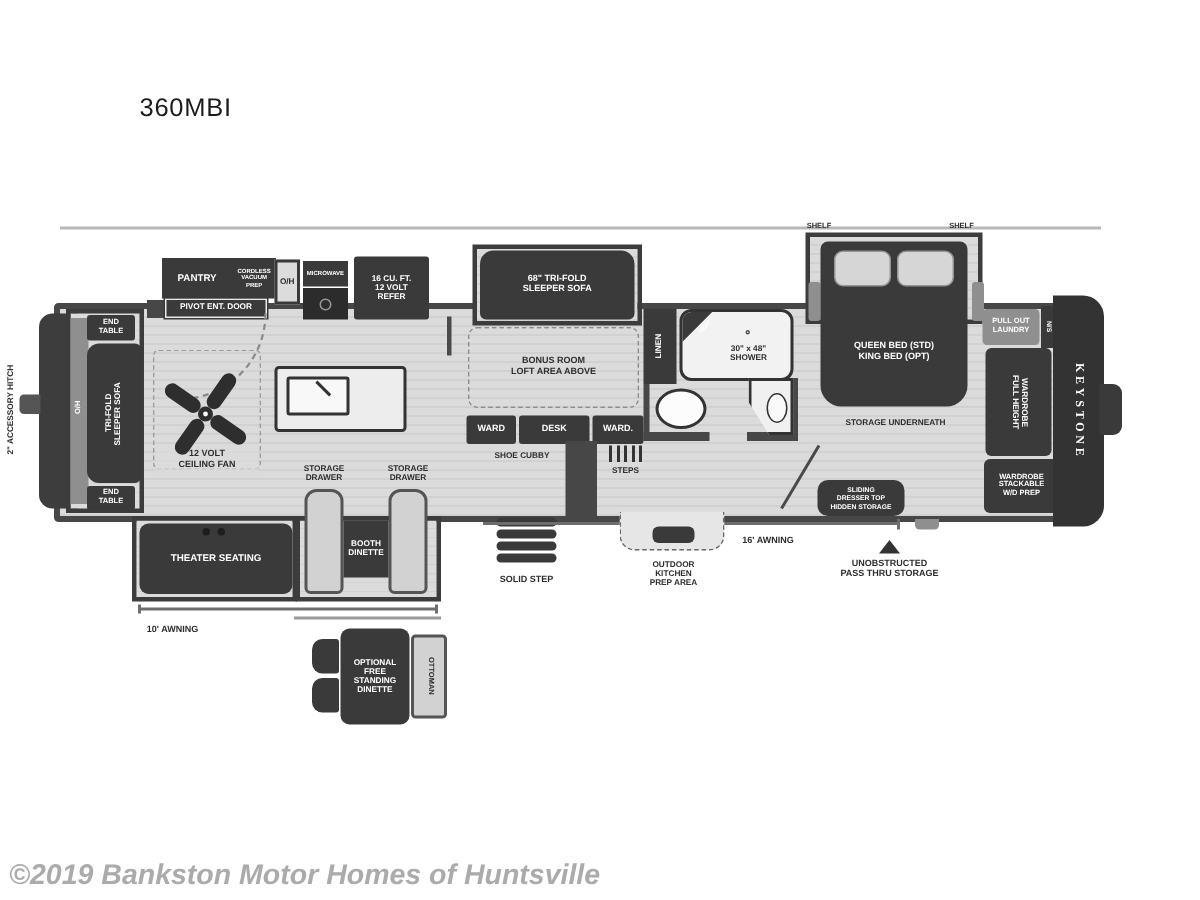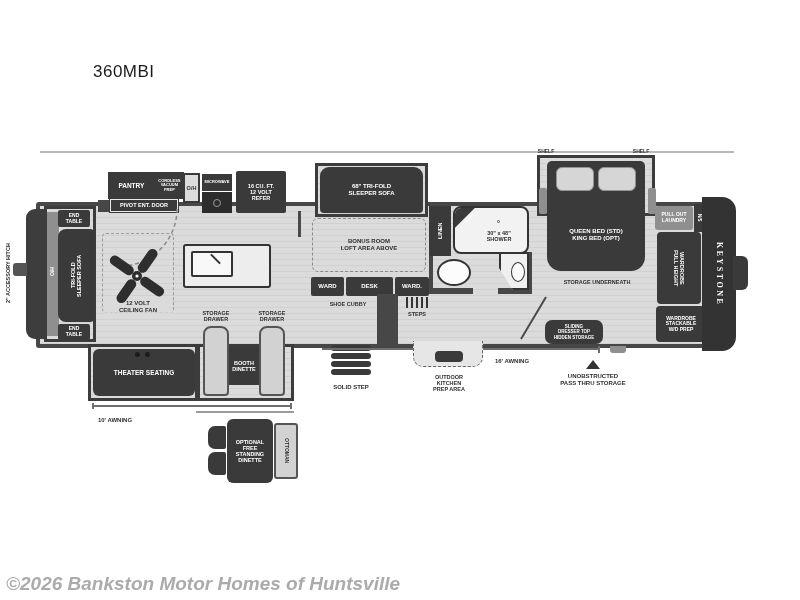--- a/index.html
+++ b/index.html
@@ -197,15 +197,15 @@
         <rect x="5" y="-5" width="27" height="10" rx="5" transform="rotate(35)"></rect>
         <rect x="5" y="-5" width="27" height="10" rx="5" transform="rotate(125)"></rect>
         <rect x="5" y="-5" width="27" height="10" rx="5" transform="rotate(215)"></rect>
         <rect x="5" y="-5" width="27" height="10" rx="5" transform="rotate(305)"></rect>
       </g>
       <circle r="5" fill="#2e2e2e"></circle>
       <circle r="1.6" fill="#fff"></circle>
     </g>
   </svg>
 
-  <div id="wm" class="abs" style="left:6px;top:573px;">©2026 Bankston Motor Homes of Huntsville</div>
+  <div id="wm" class="abs" style="left:6px;top:573px;">©2019 Bankston Motor Homes of Huntsville</div>
 
 </div>
 
 </body></html>

